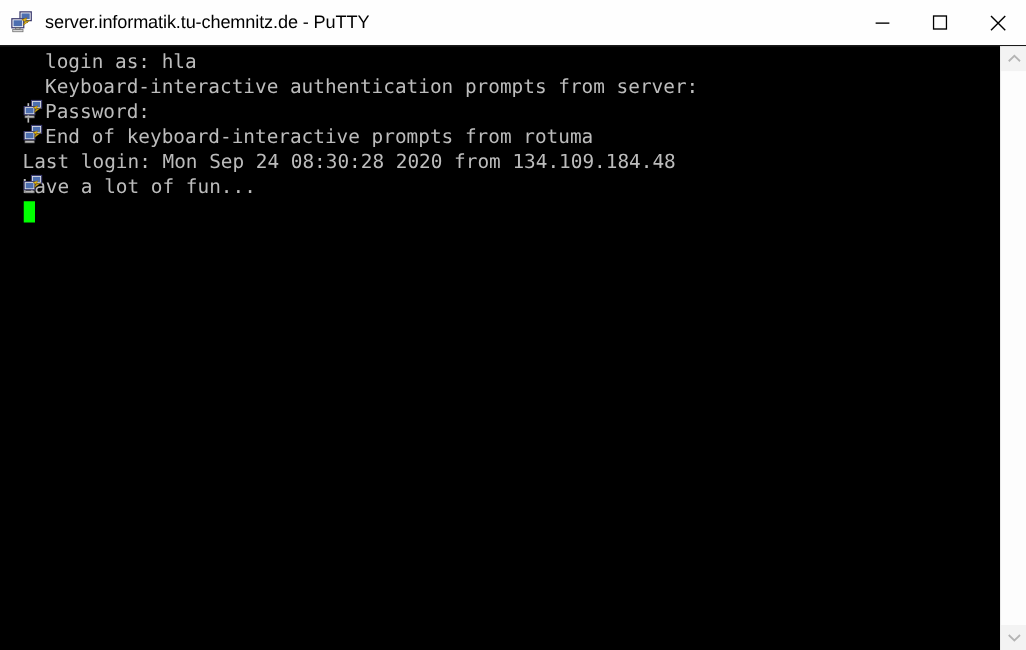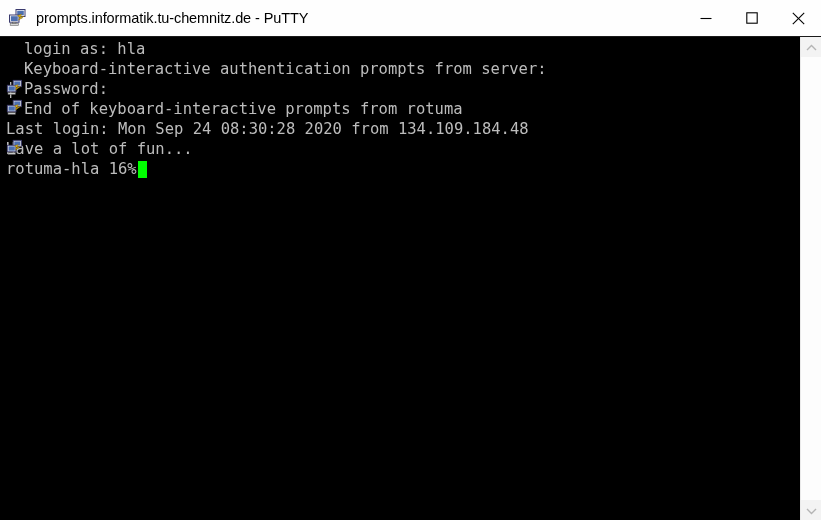--- a/index.html
+++ b/index.html
@@ -103,21 +103,21 @@
 
   .term-line {
     font-family: "DejaVu Sans Mono", "Liberation Mono", monospace;
     font-size: 15.5px;
     line-height: 20px;
     color: #bcbcbc;
     white-space: pre;
     height: 20px;
     display: flex;
     align-items: center;
-    padding-left: 6px;
+    padding-left: 18px;
   }
 
   
   .line-glyph {
     display: inline-block;
     width: 18px;
     height: 18px;
     flex: 0 0 auto;
     margin-right: 0px;
     position: relative;
@@ -205,21 +205,21 @@
           <rect x="11" y="8.5" width="3" height="1.6" fill="#b8b8b8" stroke="#5a5a5a" stroke-width="0.6"></rect>
 
           <rect x="1.5" y="7" width="9.5" height="7.2" fill="#ffffff" stroke="#3a3a6e" stroke-width="1"></rect>
           <rect x="2.8" y="8.2" width="7" height="4.8" fill="#4d6fb0"></rect>
           <rect x="4.6" y="14.2" width="3.4" height="1.6" fill="#b8b8b8" stroke="#5a5a5a" stroke-width="0.6"></rect>
           <rect x="2.2" y="15.6" width="8.2" height="1.8" fill="#d7d7d7" stroke="#6a6a6a" stroke-width="0.6"></rect>
 
           <path d="M9.5 7.8 L13.5 6.2 L12.2 9.4 L16 8.2 L10.6 12.2 L12 9.2 Z" fill="#f2c314" stroke="#8a6c06" stroke-width="0.5"></path>
         </svg>
       </span>
-      <span id="window-title">prompts.informatik.tu-chemnitz.de - PuTTY</span>
+      <span id="window-title">server.informatik.tu-chemnitz.de - PuTTY</span>
     </div>
 
     <div id="window-controls">
       <div class="win-btn" title="Minimize">
         <span>
           <svg width="12" height="12" viewBox="0 0 12 12" xmlns="http://www.w3.org/2000/svg">
             <line x1="0.5" y1="6.5" x2="11.5" y2="6.5" stroke="#000000" stroke-width="1.1"></line>
           </svg>
         </span>
       </div>
@@ -293,21 +293,20 @@
 
     <div class="term-line">
       <span class="line-text">Last login: Mon Sep 24 08:30:28 2020 from 134.109.184.48</span>
     </div>
 
     <div class="term-line">
       <span class="line-text">Have a lot of fun...</span>
     </div>
 
     <div class="term-line">
-      <span class="line-text">rotuma-hla 16%</span>
       <span id="cursor"></span>
     </div>
 
   </div>
 
   <div id="scrollbar">
     <div class="sb-arrow">
       <span>
         <svg width="11" height="8" viewBox="0 0 11 8" xmlns="http://www.w3.org/2000/svg">
           <polyline points="1,6 5.5,1.6 10,6" fill="none" stroke="#b4b4b4" stroke-width="1.4"></polyline>

